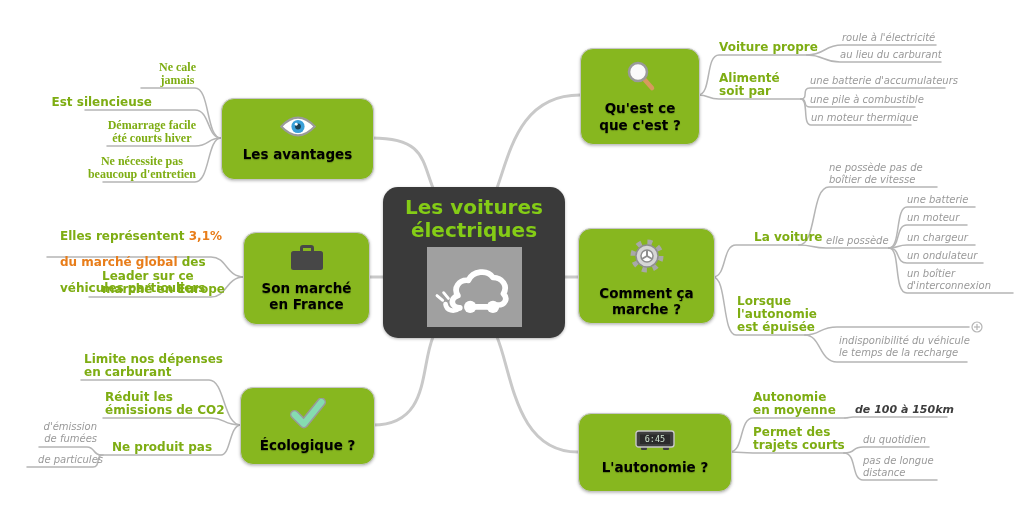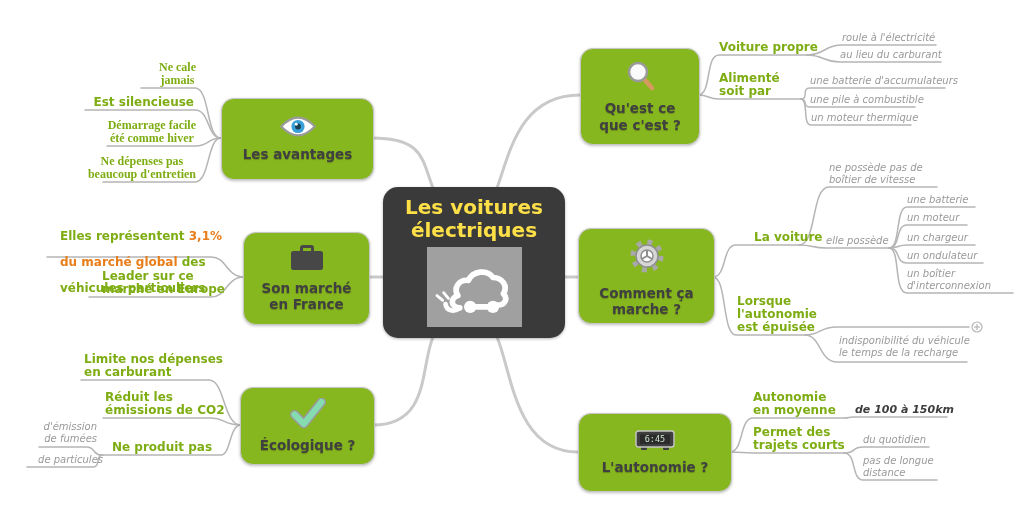--- a/index.html
+++ b/index.html
@@ -1,27 +1,27 @@
 <!DOCTYPE html>
 <html><head>
 <meta charset="utf-8">
 <style>
   html,body{margin:0;padding:0;background:#fff;}
   .stage{position:relative;width:1024px;height:525px;background:#ffffff;overflow:hidden;
          font-family:"DejaVu Sans","Liberation Sans",sans-serif;}
   svg.edges{position:absolute;left:0;top:0;z-index:1;}
   .topic{position:absolute;z-index:3;background:#87b71f;border:1px solid #c6c6c6;border-radius:13px;
          box-shadow:0 1px 3px rgba(0,0,0,.25);display:flex;flex-direction:column;align-items:center;
-         justify-content:center;gap:4px;color:#404040;text-align:center;cursor:pointer;}
+         justify-content:center;gap:4px;color:#000000;text-align:center;cursor:pointer;}
   .tlabel{font-weight:bold;font-size:13.5px;line-height:1.22;white-space:pre-line;
           text-shadow:0 1px 1px rgba(0,0,0,.25);}
   .centernode{position:absolute;z-index:3;left:383px;top:187px;width:182px;height:151px;background:#3a3a3a;
           border-radius:15px;box-shadow:0 1px 3px rgba(0,0,0,.3);display:flex;flex-direction:column;
           align-items:center;justify-content:flex-start;padding-top:9px;gap:5px;box-sizing:border-box;}
-  .ctitle{color:#fde047;font-weight:bold;font-size:20px;line-height:1.15;white-space:pre-line;text-align:center;}
+  .ctitle{color:#84cc16;font-weight:bold;font-size:20px;line-height:1.15;white-space:pre-line;text-align:center;}
   .carbox{width:95px;height:80px;background:#a0a0a0;display:flex;align-items:center;justify-content:center;}
   .lbl{position:absolute;z-index:2;white-space:pre-line;cursor:pointer;}
   .g{font-weight:bold;font-size:12px;color:#7ead13;line-height:13px;}
   .gy{font-style:italic;font-size:10px;color:#999999;line-height:12px;}
   .dk{font-style:italic;font-weight:bold;font-size:11px;color:#3d3d3d;line-height:13px;}
   .org{color:#e87d1a;}
   .tr{text-align:right;} .tc{text-align:center;font-family:Liberation Serif, serif;}
 </style>
 </head>
 <body>
@@ -204,24 +204,24 @@
 en moyenne</div>
   <div class="lbl dk" style="left:855px;top:403px">de 100 à 150km</div>
   <div class="lbl g" style="left:753px;top:426px">Permet des
 trajets courts</div>
   <div class="lbl gy" style="left:863px;top:434px">du quotidien</div>
   <div class="lbl gy" style="left:863px;top:455px">pas de longue
 distance</div>
 
   <div class="lbl g tc" style="right:828px;top:61px">Ne cale
 jamais</div>
-  <div class="lbl g tr" style="right:830px;top:96px">Est silencieuse</div>
+  <div class="lbl g tr" style="right:872px;top:96px">Est silencieuse</div>
   <div class="lbl g tc" style="right:828px;top:119px">Démarrage facile
-été comme hiver</div>
-  <div class="lbl g tc" style="right:828px;top:155px">Ne dépenses pas
+été courts hiver</div>
+  <div class="lbl g tc" style="right:828px;top:155px">Ne nécessite pas
 beaucoup d'entretien</div>
 
   <div class="lbl g" style="left:60px;top:217px">
     <div><span>Elles représentent </span><span class="org">3,1%</span></div>
     <div><span class="org">du marché global</span><span> des</span></div>
     <div>véhicules particuliers</div>
   </div>
   <div class="lbl g" style="left:102px;top:270px">Leader sur ce
 marché en Europe</div>
 

